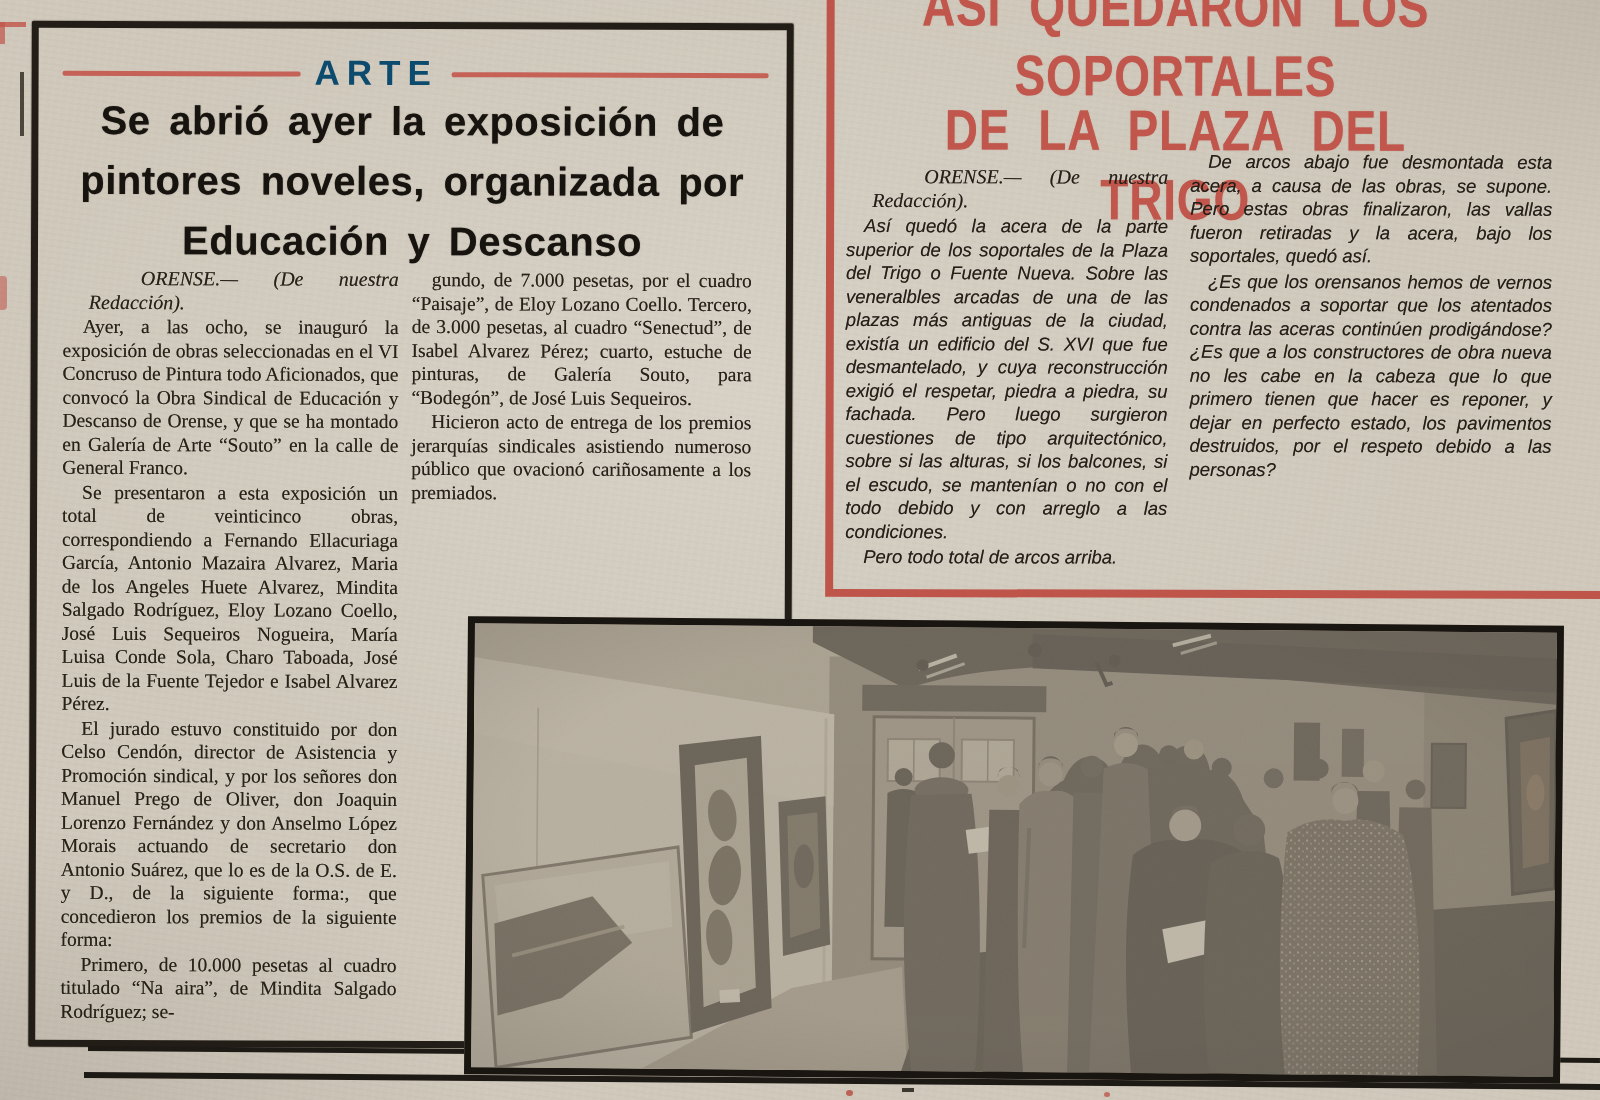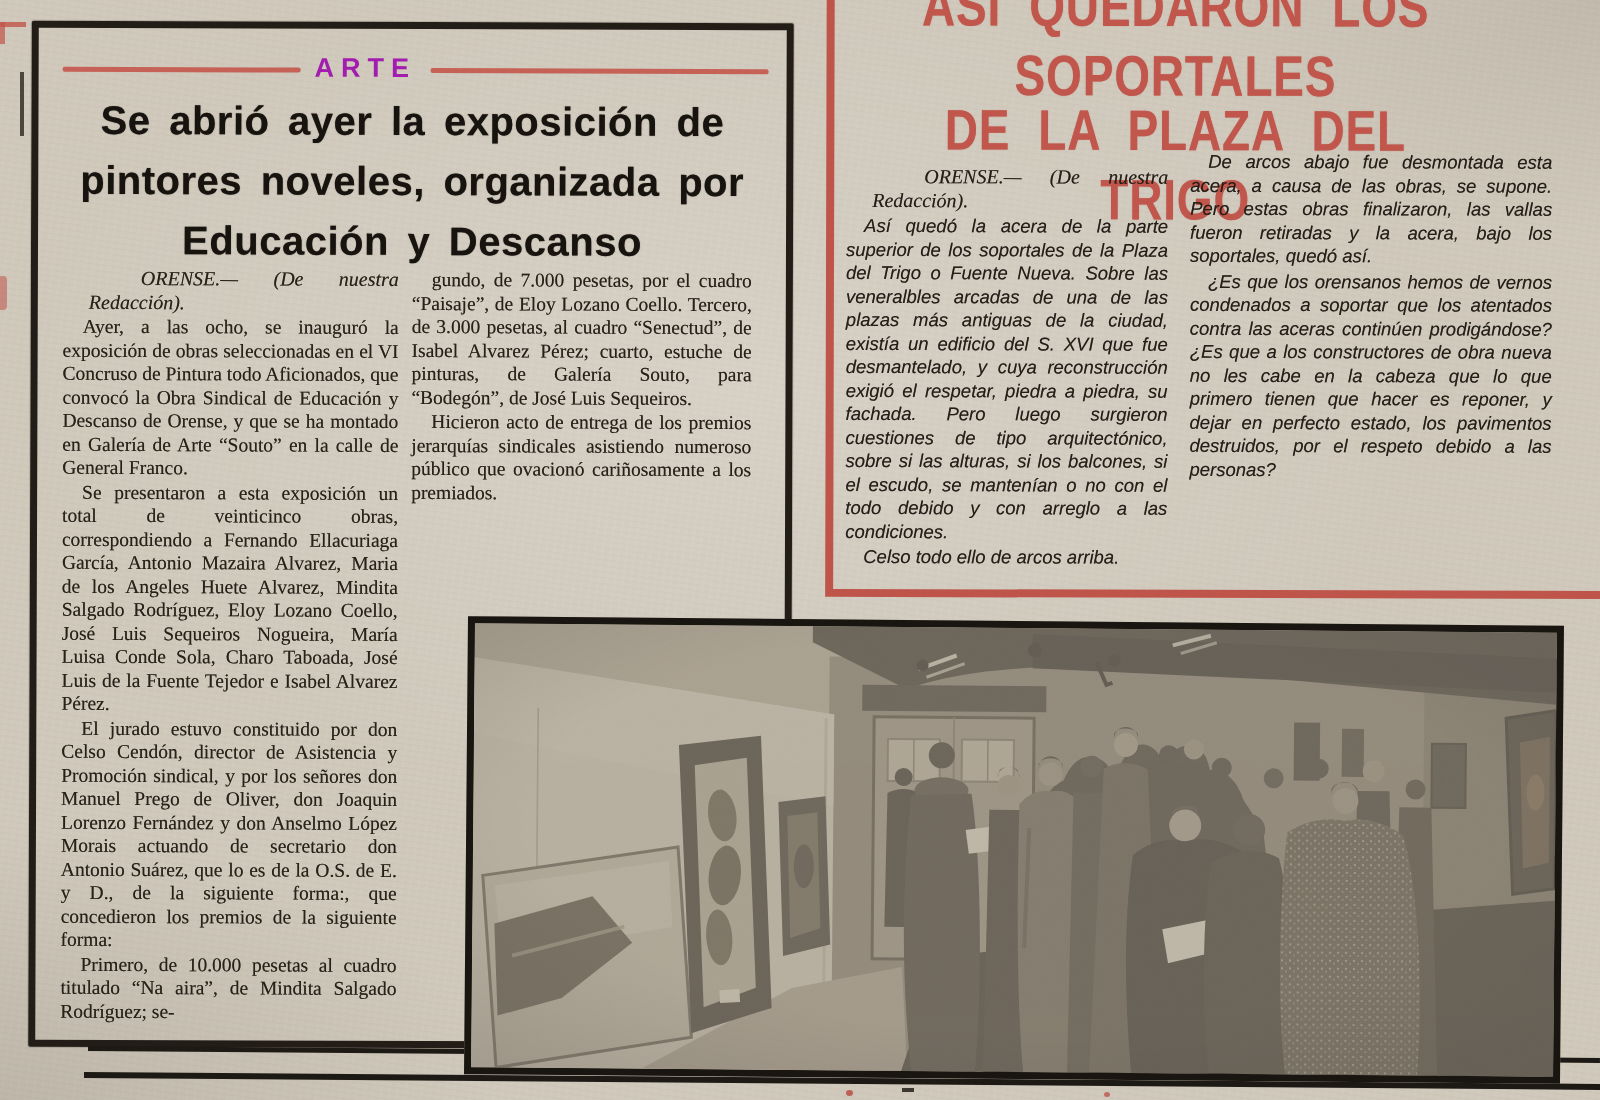--- a/index.html
+++ b/index.html
@@ -23,22 +23,22 @@
     position:absolute;left:30px;top:22px;width:748px;height:1012px;
     border:7px solid #221d17;border-radius:2px;
     transform:rotate(.2deg);
     box-shadow:0 0 0 1px rgba(40,30,20,.15);
   }
   .arte-row{position:absolute;left:24px;right:18px;top:28px;display:flex;align-items:center;}
   .redline{height:5px;background:#c4584d;border-radius:2px;opacity:.92;}
   .redline.l{width:238px;}
   .redline.r{flex:1;}
   .arte-label{
-    font-family:"Liberation Sans",sans-serif;font-weight:bold;font-size:27px;
-    color:#a21caf;letter-spacing:7px;padding:0 14px;line-height:1;transform:translateY(-2px);text-align:center;
+    font-family:"Liberation Sans",sans-serif;font-weight:bold;font-size:35px;
+    color:#0c4a6e;letter-spacing:7px;padding:0 14px;line-height:1;transform:translateY(-2px);text-align:center;
   }
   .l-headline{
     position:absolute;left:10px;right:10px;top:62px;text-align:center;
     font-family:"Liberation Sans",sans-serif;font-weight:bold;
     font-size:40px;line-height:60px;color:#17130e;letter-spacing:.5px;word-spacing:7px;
     text-shadow:0 0 1px rgba(23,19,14,.6);
   }
   .l-cols{position:absolute;left:25px;top:239px;display:flex;gap:13px;}
   .lcol1{width:336px;}
   .lcol2{width:340px;}
@@ -124,21 +124,21 @@
 
 <div class="redbox">
   <div class="r-headline">
     <span>ASÍ QUEDARON LOS SOPORTALES</span>
     <span>DE LA PLAZA DEL TRIGO</span>
   </div>
   <div class="r-cols">
     <div class="rcol1">
       <p class="dl">ORENSE.— (De nuestra Redacción).</p>
       <p>Así quedó la acera de la parte superior de los soportales de la Plaza del Trigo o Fuente Nueva. Sobre las veneralbles arcadas de una de las plazas más antiguas de la ciudad, existía un edificio del S. XVI que fue desmantelado, y cuya reconstrucción exigió el respetar, piedra a piedra, su fachada. Pero luego surgieron cuestiones de tipo arquitectónico, sobre si las alturas, si los balcones, si el escudo, se mantenían o no con el todo debido y con arreglo a las condiciones.</p>
-      <p>Celso todo ello de arcos arriba.</p>
+      <p>Pero todo total de arcos arriba.</p>
     </div>
     <div class="rcol2">
       <p>De arcos abajo fue desmontada esta acera, a causa de las obras, se supone. Pero estas obras finalizaron, las vallas fueron retiradas y la acera, bajo los soportales, quedó así.</p>
       <p>¿Es que los orensanos hemos de vernos condenados a soportar que los atentados contra las aceras continúen prodigándose? ¿Es que a los constructores de obra nueva no les cabe en la cabeza que lo que primero tienen que hacer es reponer, y dejar en perfecto estado, los pavimentos destruidos, por el respeto debido a las personas?</p>
     </div>
   </div>
 </div>
 
 <div class="photo" role="img" aria-label="Black and white photograph of the exhibition opening at Galería de Arte Souto: visitors in winter coats viewing framed paintings hung on the gallery walls under ceiling spotlights.">
   <svg viewBox="0 0 1082 444" preserveAspectRatio="none">

